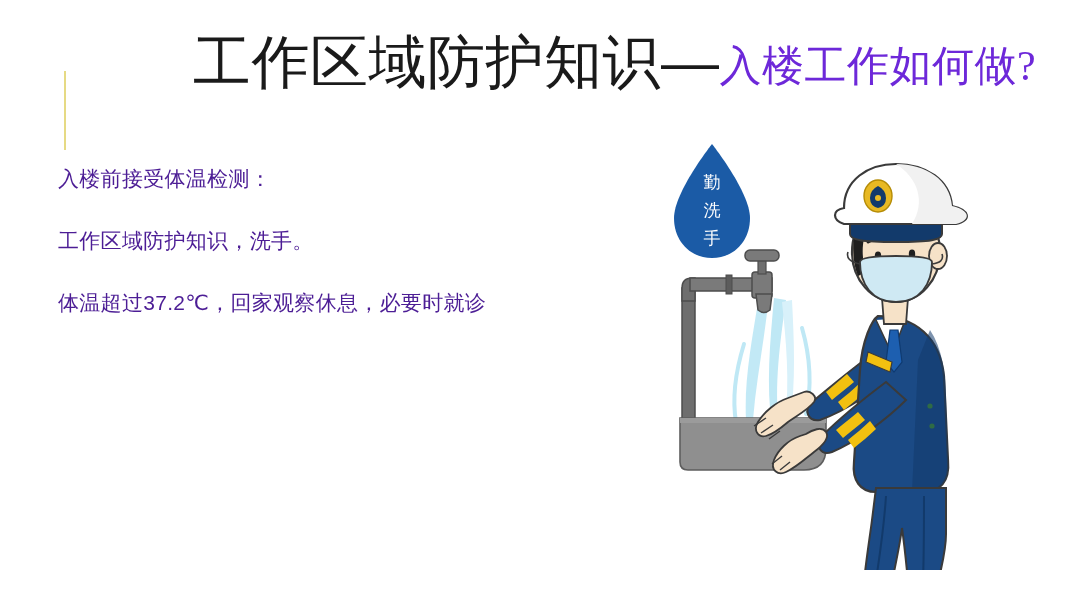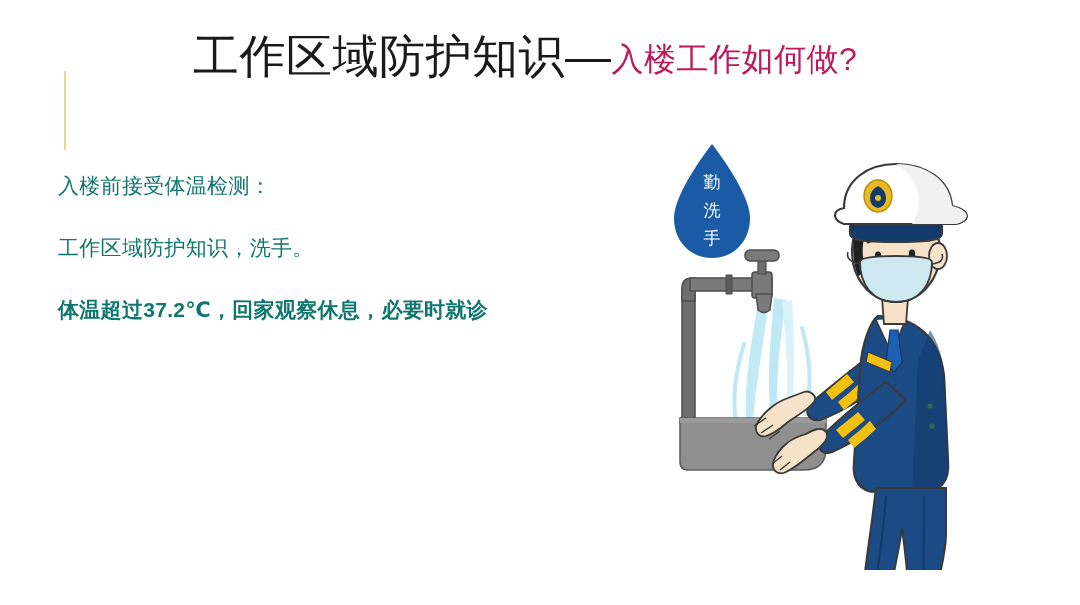--- a/index.html
+++ b/index.html
@@ -28,51 +28,51 @@
     background: #e6da84;
   }
   #slide-title {
     position: absolute;
     left: 193px;
     top: 33px;
     white-space: nowrap;
     line-height: 1;
   }
   #slide-title .title-main {
-    font-size: 46px;
+    font-size: 58px;
     color: #1a1a1a;
     letter-spacing: 0.5px;
     font-weight: 400;
   }
   #slide-title .title-em {
-    font-size: 32px;
-    color: #be185d;
+    font-size: 42px;
+    color: #6d28d9;
     letter-spacing: 0.5px;
     font-weight: 400;
     position: relative;
     top: -2px;
+    font-family: Liberation Serif, serif;
   }
 
   
   #body-text {
     position: absolute;
     left: 58px;
     top: 168px;
     width: 560px;
   }
   #body-text .body-line {
     font-size: 21px;
-    color: #0f766e;
+    color: #4c1d95;
     line-height: 1;
     margin-bottom: 41px;
     white-space: nowrap;
     letter-spacing: 0.3px;
-    margin-top: 7px;
-  }
-  #body-text .body-line:last-child { margin-bottom: 0; font-weight: bold; }
+  }
+  #body-text .body-line:last-child { margin-bottom: 0; }
 
   
   #illustration {
     position: absolute;
     left: 640px;
     top: 130px;
     width: 380px;
     height: 440px;
   }
   #illustration svg { display: block; }

